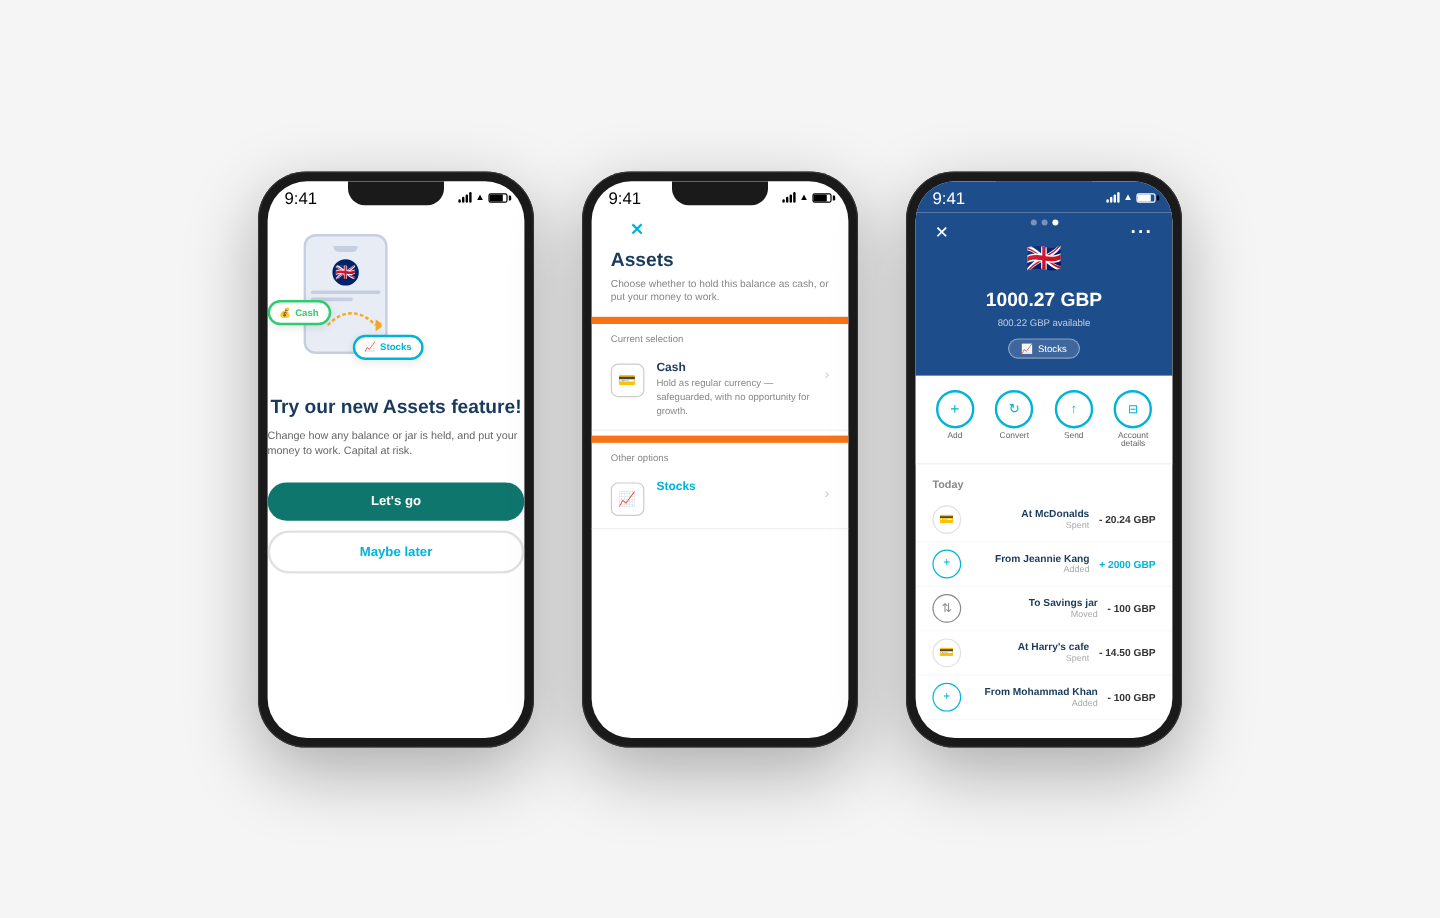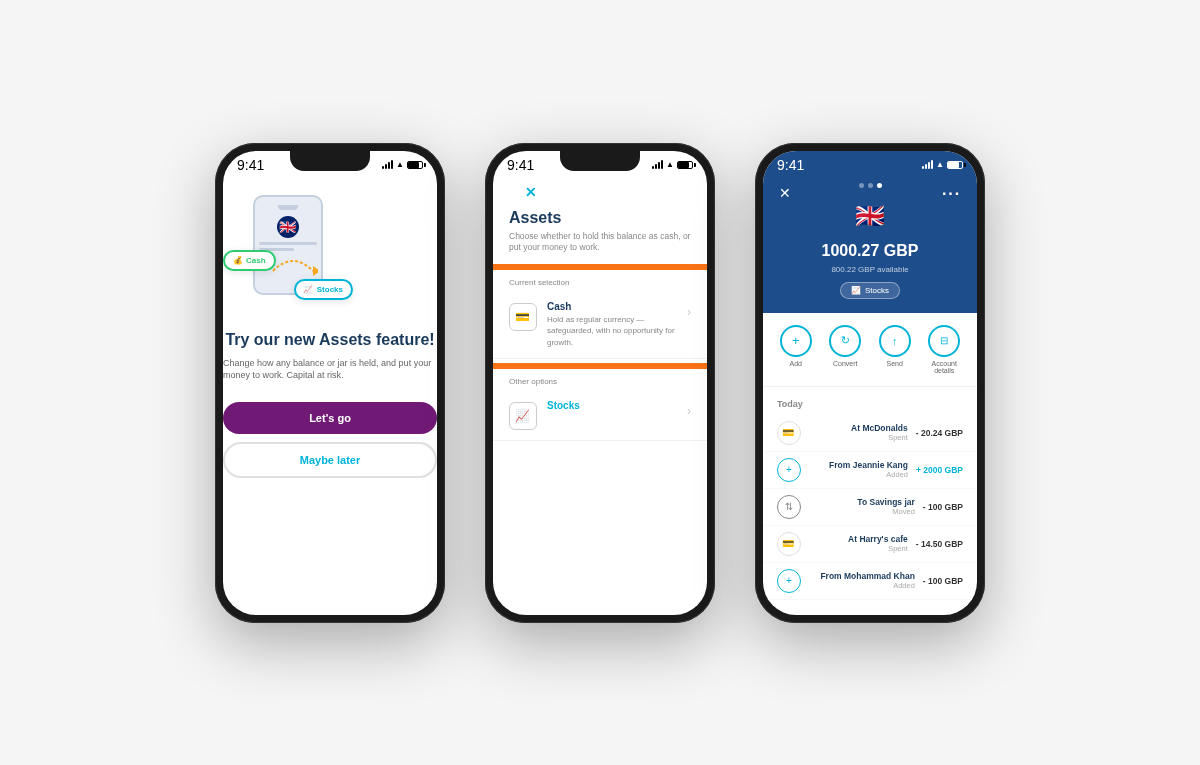--- a/index.html
+++ b/index.html
@@ -190,21 +190,21 @@
     }
     .phone1-desc {
       font-size: 9px;
       color: #666;
       line-height: 1.4;
       margin-bottom: 20px;
     }
     .btn-primary {
       width: 100%;
       padding: 10px;
-      background: #701a75;
+      background: #0f766e;
       color: #fff;
       border: none;
       border-radius: 25px;
       font-size: 11px;
       font-weight: 700;
       cursor: pointer;
       margin-bottom: 8px;
       text-align: center;
     }
     .btn-secondary {

